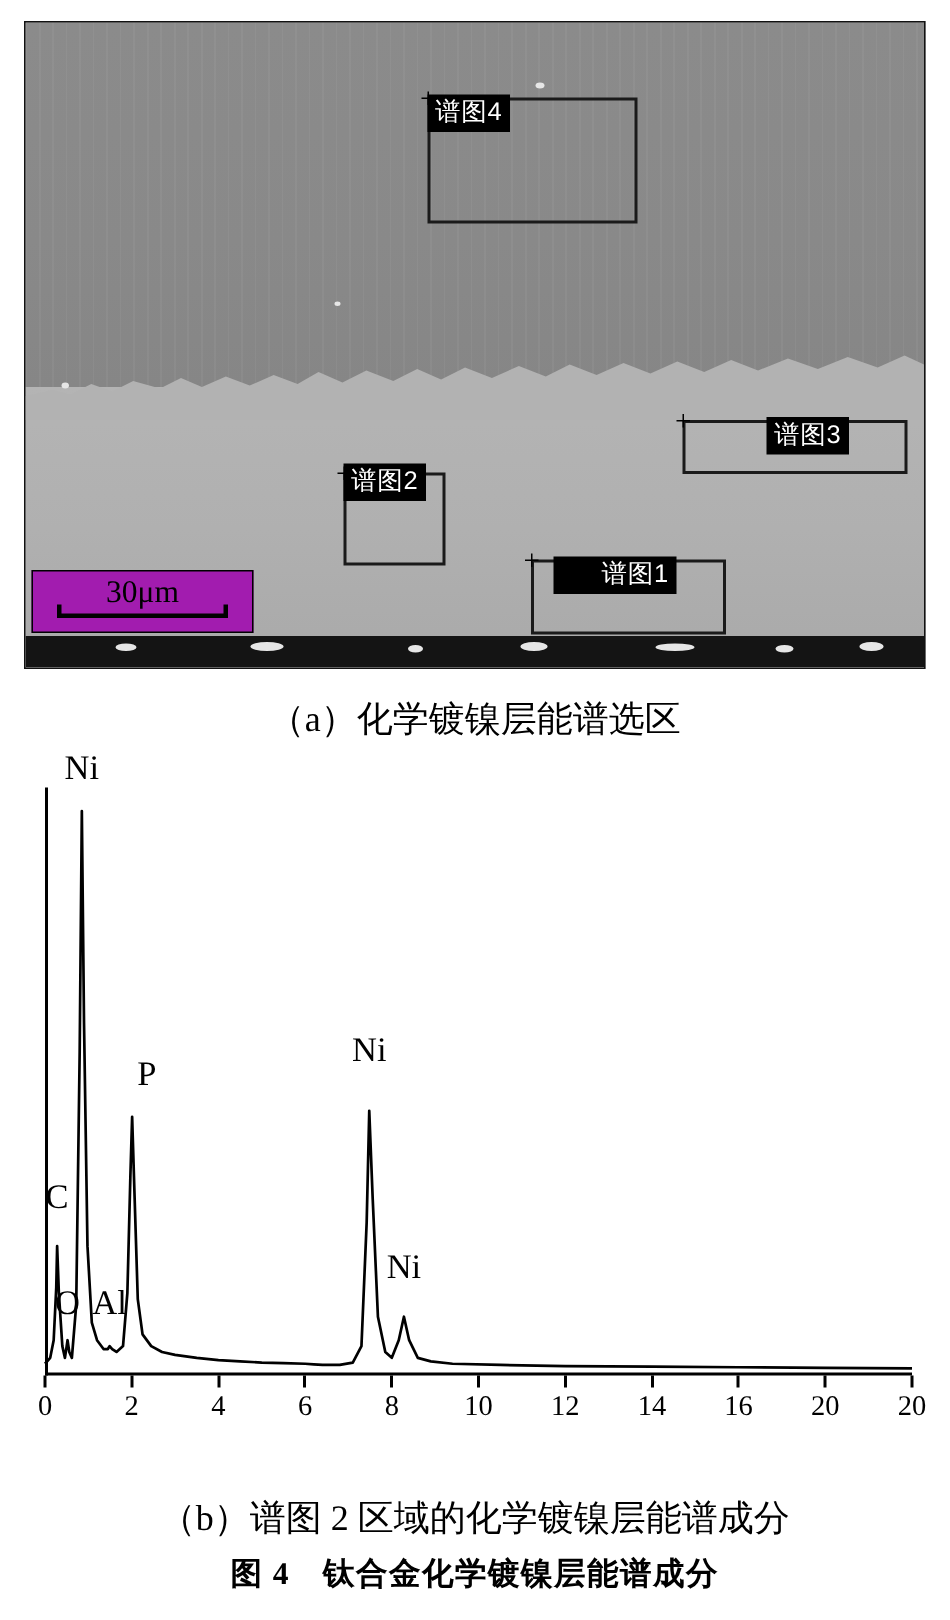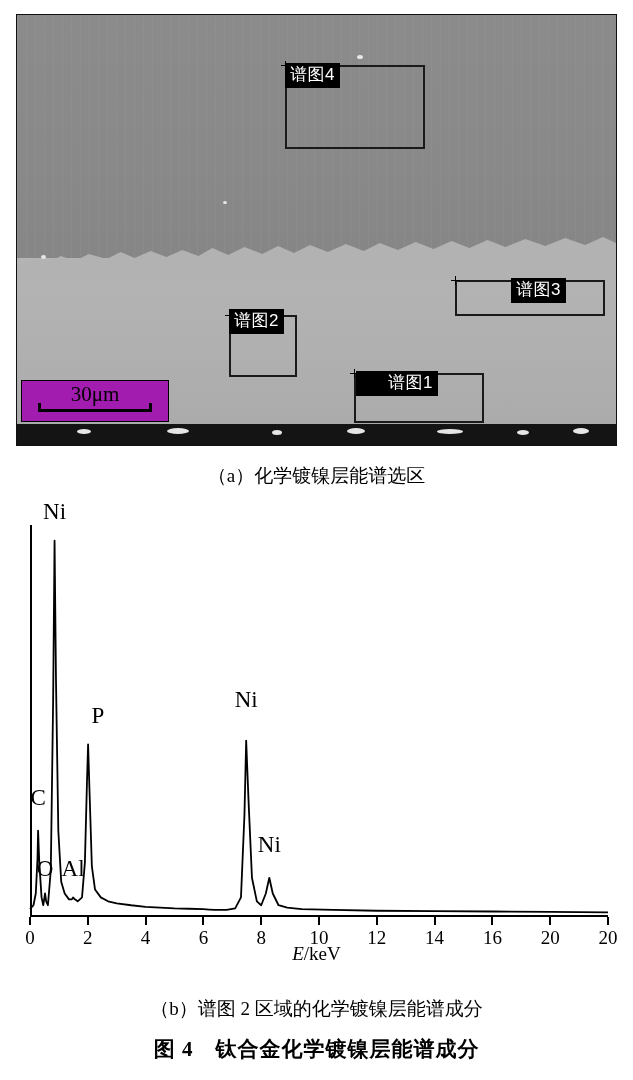--- a/index.html
+++ b/index.html
@@ -143,21 +143,21 @@
   }
   .spec-cross::before { left: 4px; top: 0; width: 1px; height: 9px; }
   .spec-cross::after  { top: 4px; left: 0; height: 1px; width: 9px; }
 
   
   .caption {
     position: absolute;
     left: 0;
     width: 633px;
     text-align: center;
-    font-size: 19px;
+    font-size: 24px;
     font-family: "Liberation Serif", serif;
   }
   #caption-a { top: 463px; }
   #caption-b { top: 996px; }
   #figure-title {
     position: absolute;
     left: 0;
     width: 633px;
     top: 1035px;
     text-align: center;
@@ -272,21 +272,21 @@
   <div class="spec-box" style="left:438px;top:265px;width:150px;height:36px;"></div>
   <div class="spec-cross" style="left:434px;top:261px;"></div>
   <div class="spec-label" style="left:460px;top:263px;margin-left:34px;">谱图3</div>
 
   <div class="spec-box" style="left:212px;top:300px;width:68px;height:62px;"></div>
   <div class="spec-cross" style="left:208px;top:296px;"></div>
   <div class="spec-label" style="left:212px;top:294px;text-align:right;">谱图2</div>
 
   <div class="spec-box" style="left:337px;top:358px;width:130px;height:50px;"></div>
   <div class="spec-cross" style="left:333px;top:354px;"></div>
-  <div class="spec-label" style="left:339px;top:356px;padding-left:32px;">谱图1</div>
+  <div class="spec-label" style="left:352px;top:356px;padding-left:32px;">谱图1</div>
 
   <div id="scale-bar">
     <div class="scale-text">30μm</div>
     <div class="scale-line"></div>
   </div>
 </div>
 
 <div class="caption" id="caption-a">（a）化学镀镍层能谱选区</div>
 
 <div id="figure-b">
@@ -325,17 +325,16 @@
     <div id="peak-labels">
         <div class="peak-label" style="left: 24.565px; top: -26px;">Ni</div>
         <div class="peak-label" style="left: 67.915px; top: 177.84px;">P</div>
         <div class="peak-label" style="left: 8.092px; top: 260.16px;">C</div>
         <div class="peak-label" style="left: 15.028px; top: 330.72px;">O</div>
         <div class="peak-label" style="left: 43.061px; top: 330.72px;">Al</div>
         <div class="peak-label" style="left: 216.172px; top: 162.16px;">Ni</div>
         <div class="peak-label" style="left: 239.292px; top: 307.2px;">Ni</div>
       </div>
   </div>
-  <div id="xaxis-title"><i>E</i>/keV</div>
 </div>
 
 <div class="caption" id="caption-b">（b）谱图 2 区域的化学镀镍层能谱成分</div>
 <div id="figure-title">图 4　钛合金化学镀镍层能谱成分</div>
 
 </body></html>

